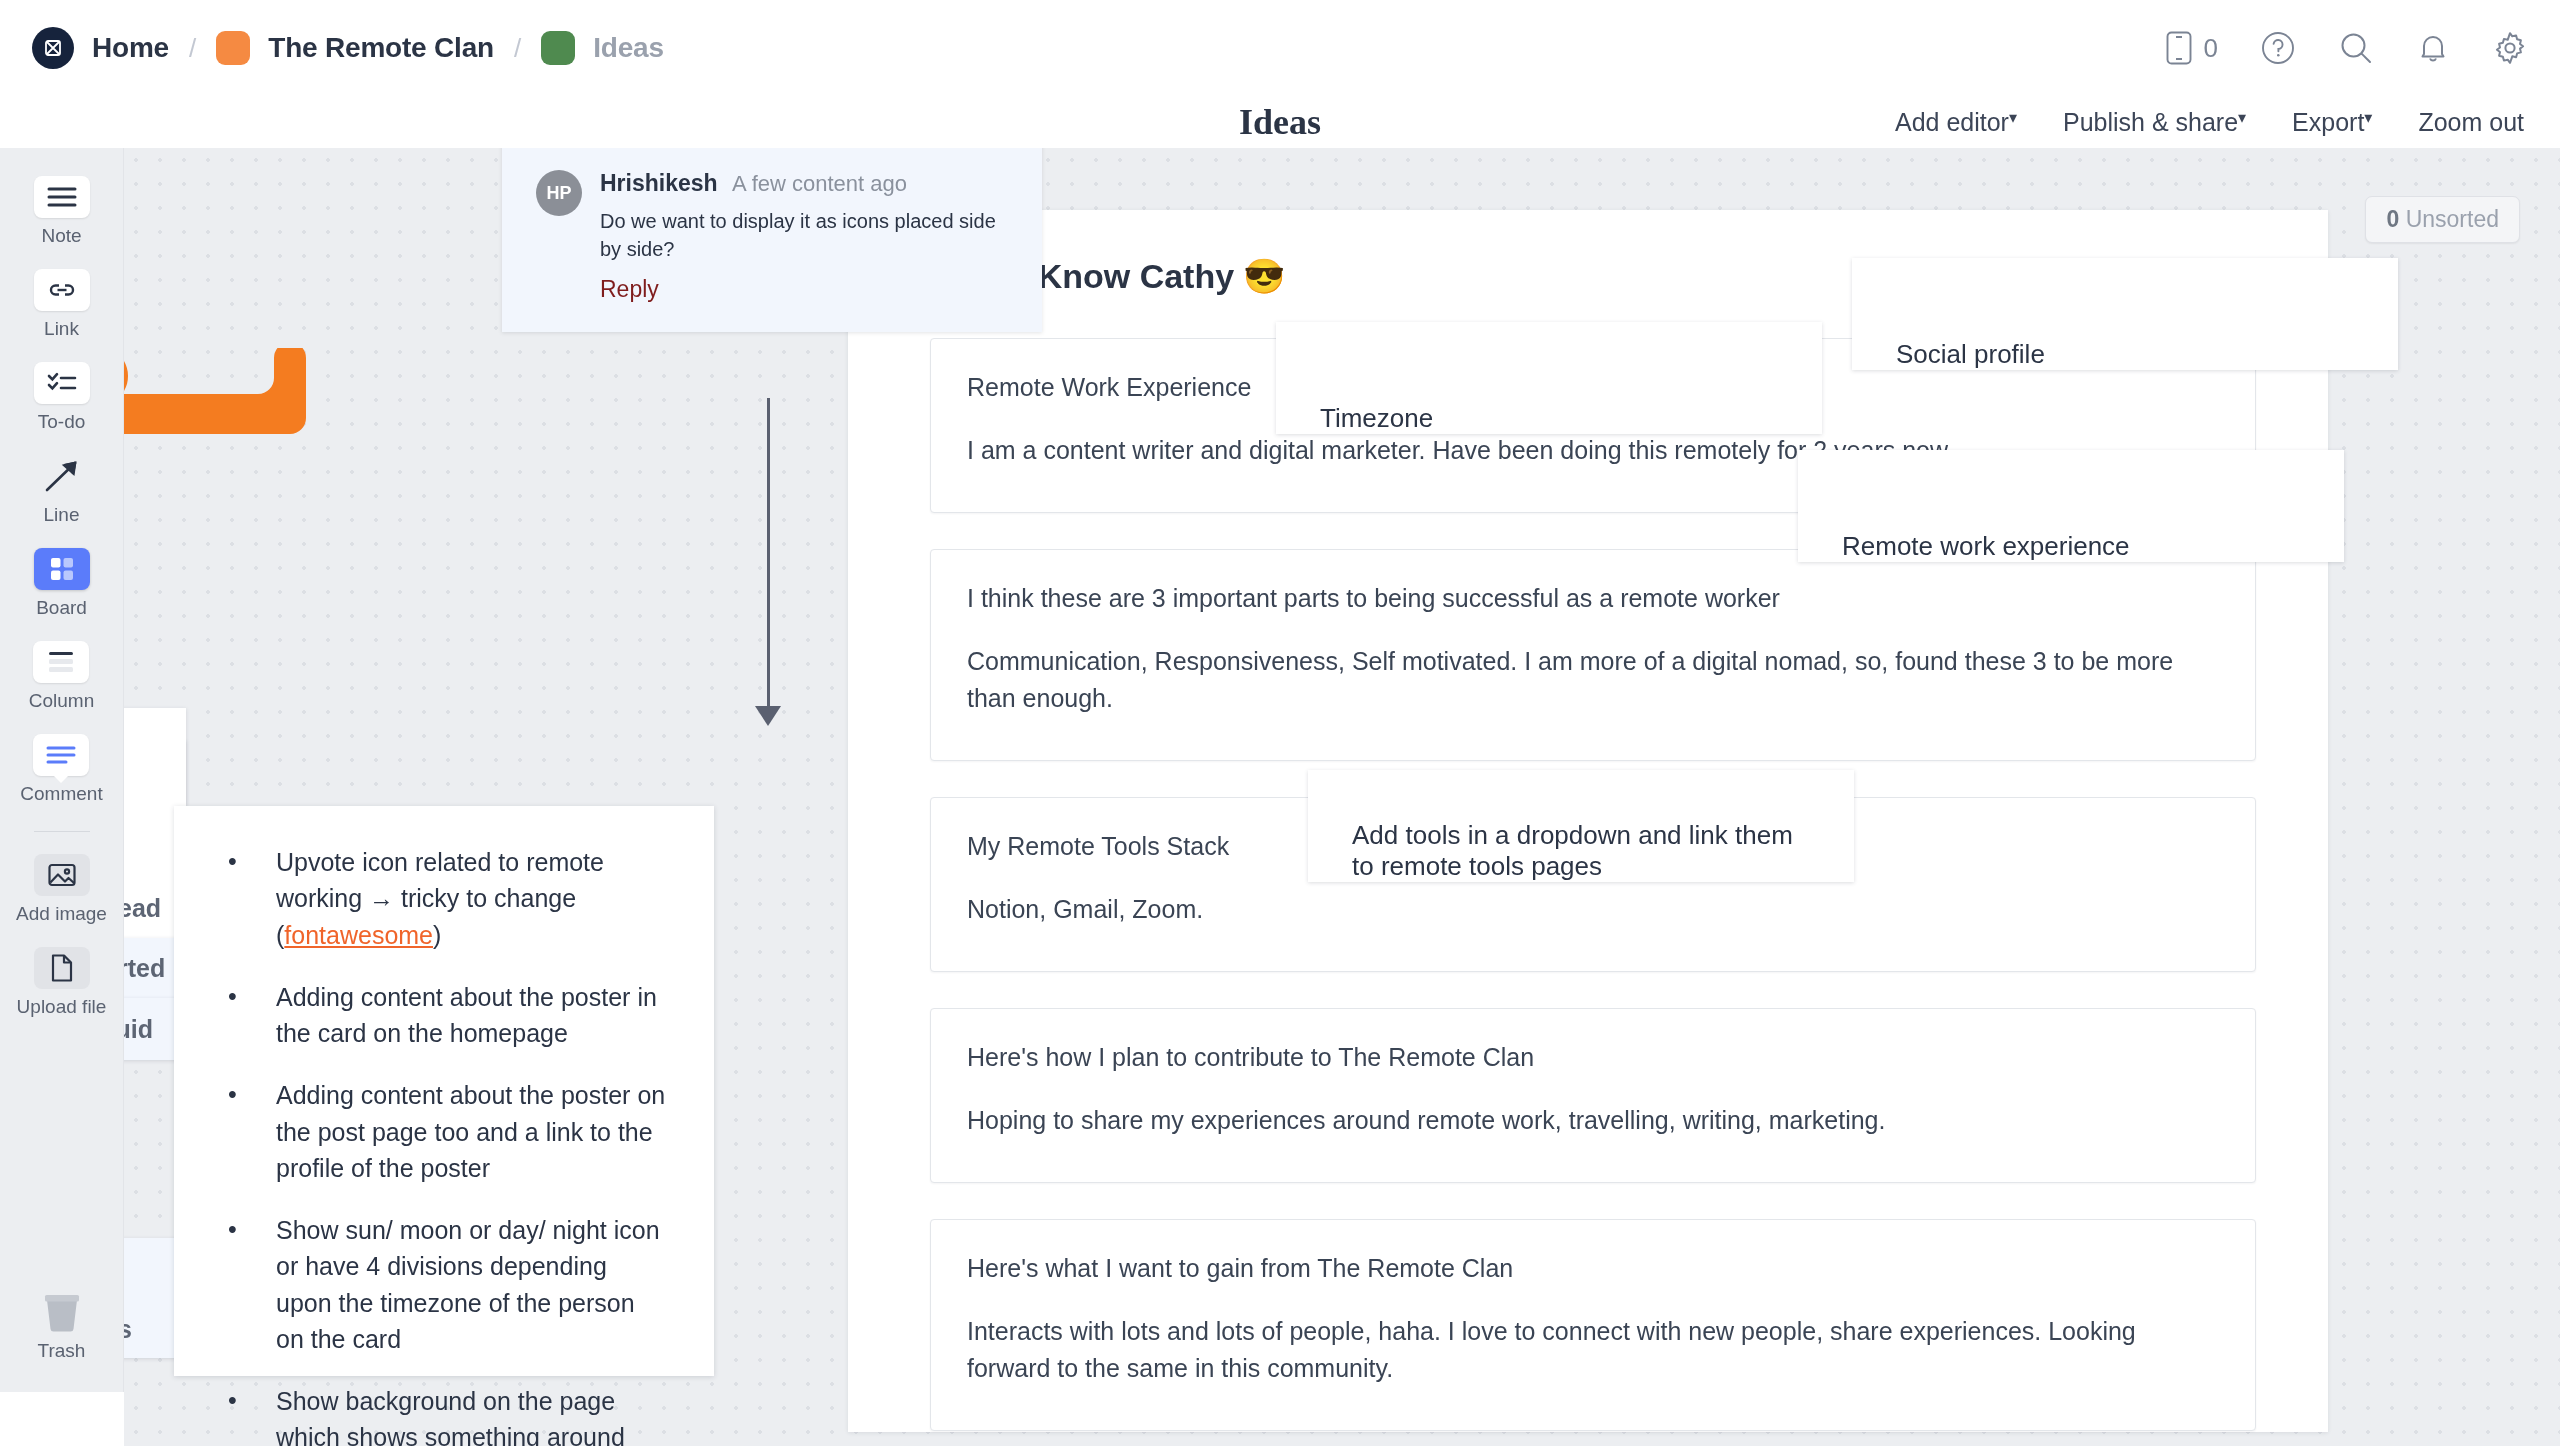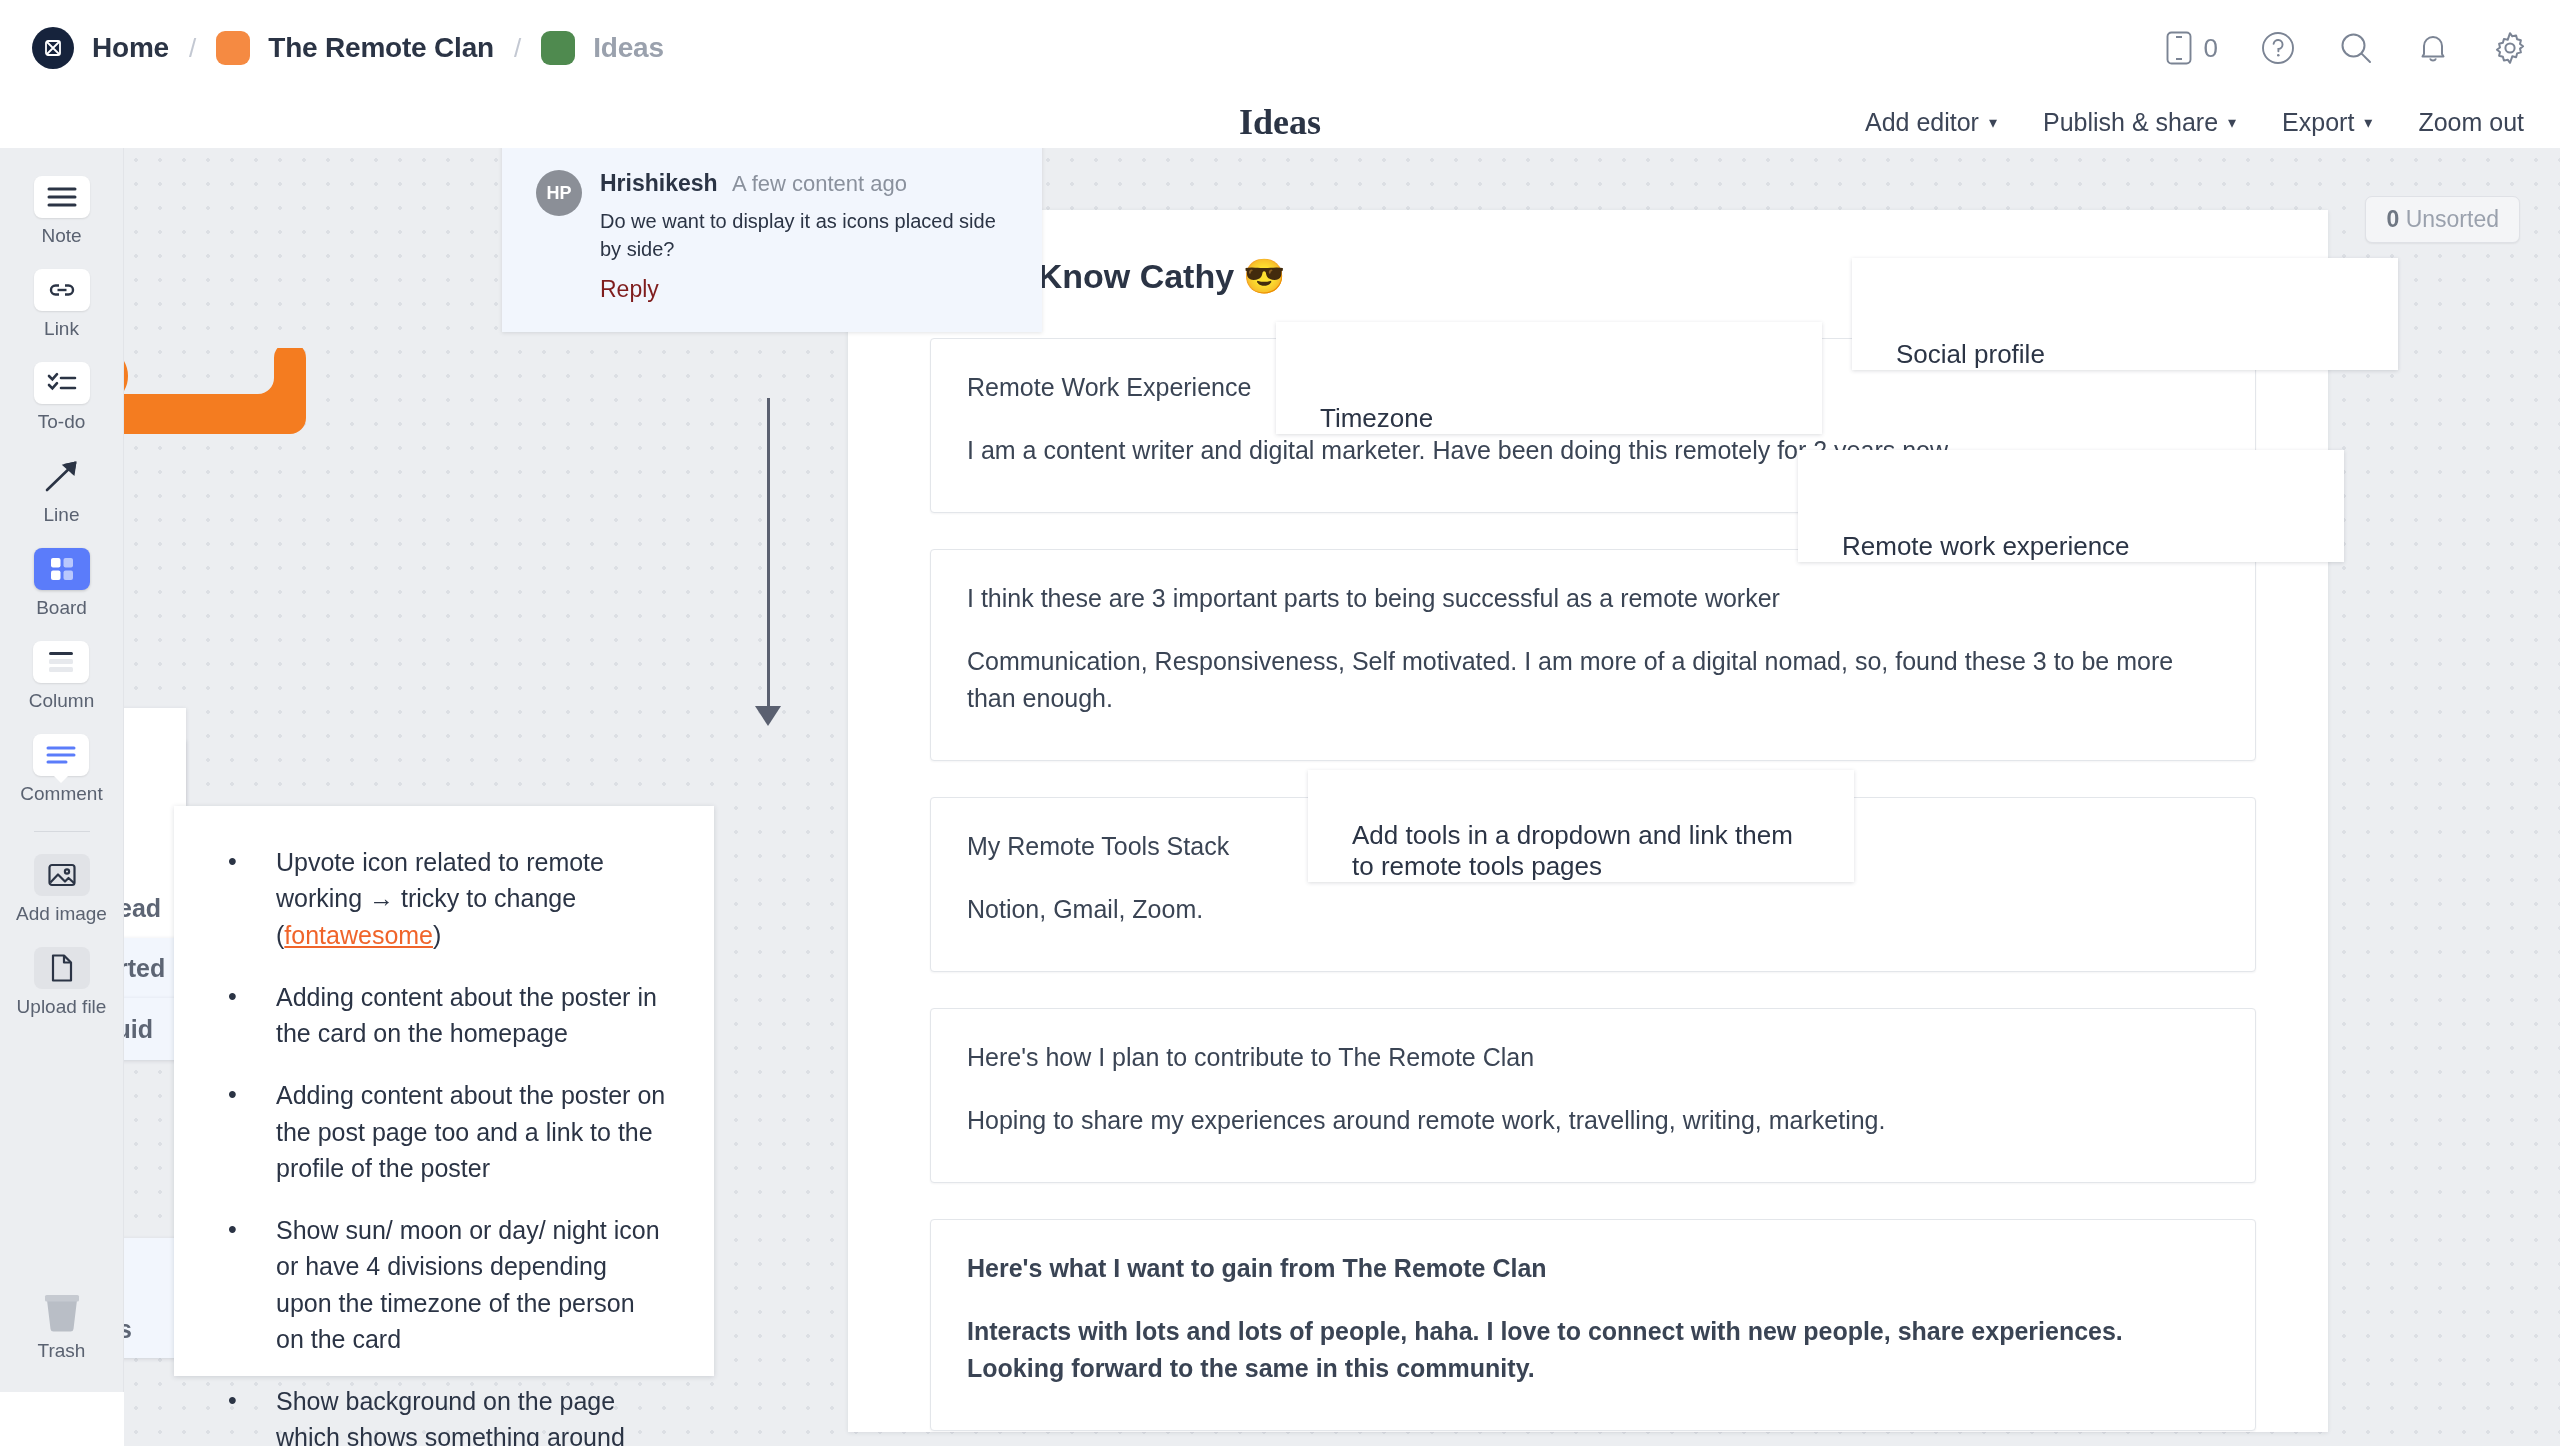--- a/index.html
+++ b/index.html
@@ -44,21 +44,21 @@
   }
   .page-title {
     position: absolute; left: 0; right: 0; text-align: center;
     font-family: "Liberation Serif", serif;
     font-size: 36px; font-weight: 700; color: #2b3445; line-height: 52px;
   }
   .subbar-actions {
     position: absolute; right: 36px; top: 0; height: 52px;
     display: flex; align-items: center; gap: 46px;
   }
-  .action { font-size: 25px; color: #3c4557; display: flex; align-items: center; gap: 10px; cursor: pointer; white-space: nowrap; }
+  .action { font-size: 25px; color: #3c4557; display: flex; cursor: pointer; white-space: nowrap; }
   .caret { font-size: 16px; color: #3c4557; }
 
   
   .toolbar {
     position: absolute; top: 148px; left: 0; width: 124px; height: 1244px;
     background: #eceef1; border-right: 1px solid #e2e4e8;
     display: flex; flex-direction: column; align-items: center;
     padding-top: 28px; z-index: 50;
   }
   .tool { display: flex; flex-direction: column; align-items: center; margin-bottom: 22px; cursor: pointer; }
@@ -418,21 +418,21 @@
       <div class="doc-card" style="padding-bottom:44px;">
         <div class="doc-card-title">My Remote Tools Stack</div>
         <div class="doc-card-text">Notion, Gmail, Zoom.</div>
       </div>
 
       <div class="doc-card" style="padding-bottom:44px;">
         <div class="doc-card-title">Here's how I plan to contribute to The Remote Clan</div>
         <div class="doc-card-text">Hoping to share my experiences around remote work, travelling, writing, marketing.</div>
       </div>
 
-      <div class="doc-card" style="padding-bottom:44px;font-weight:bold;">
+      <div class="doc-card" style="padding-bottom:44px;">
         <div class="doc-card-title">Here's what I want to gain from The Remote Clan</div>
         <div class="doc-card-text">Interacts with lots and lots of people, haha. I love to connect with new people, share experiences. Looking forward to the same in this community.</div>
       </div>
     </div>
 
     <div class="note" style="left:1152px; top:174px; width:546px; height:112px;">
       <span>Timezone</span>
     </div>
 
     <div class="note" style="left:1728px; top:110px; width:546px; height:112px;">

